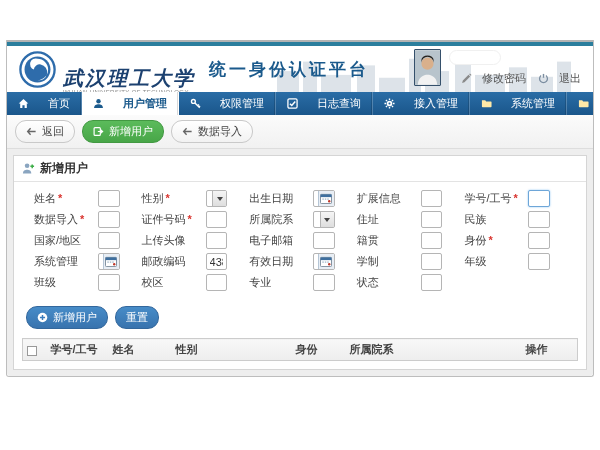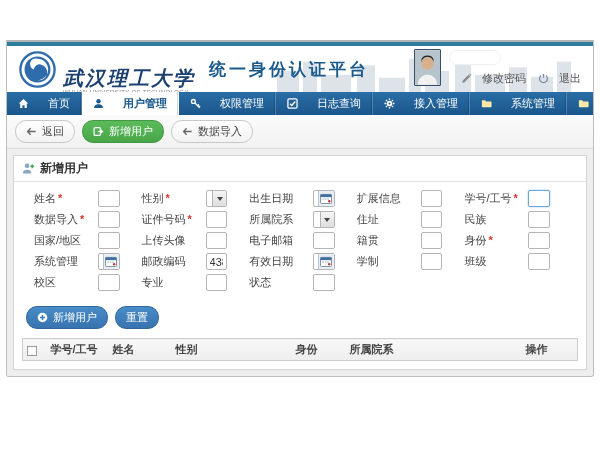--- a/index.html
+++ b/index.html
@@ -377,20 +377,26 @@
             </span>
         </div>
 
         <div class="fld">
           <label class="lbl"><span>学制</span></label>
           <span class="iw">
               <input class="inp" style="">
             </span>
         </div>
         <div class="fld">
+          <label class="lbl"><span>年级</span></label>
+          <span class="iw">
+              <input class="inp" style="">
+            </span>
+        </div>
+        <div class="fld">
           <label class="lbl"><span>班级</span></label>
           <span class="iw">
               <input class="inp" style="">
             </span>
         </div>
 
         <div class="fld">
           <label class="lbl"><span>校区</span></label>
           <span class="iw">
               <input class="inp" style="">

